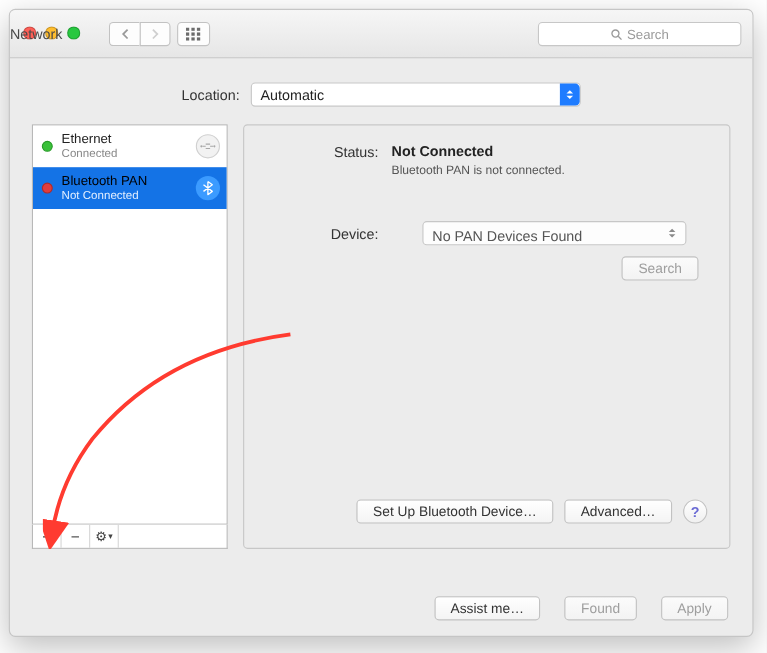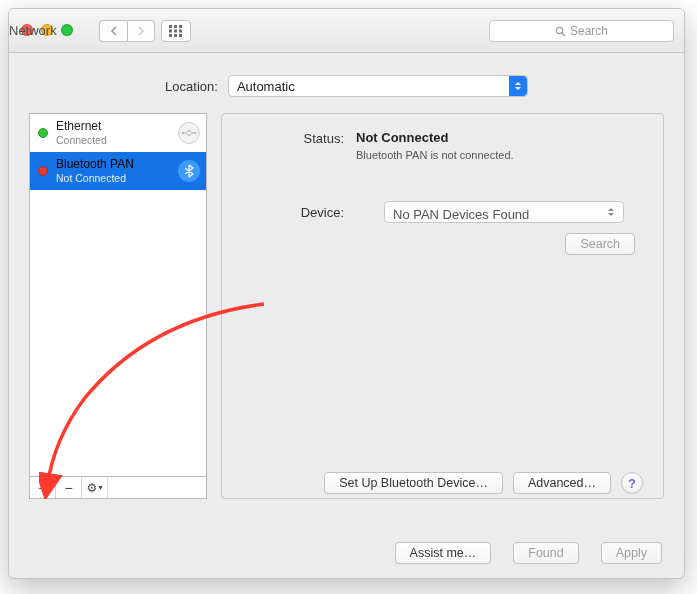--- a/index.html
+++ b/index.html
@@ -123,21 +123,21 @@
 
   .btn {
     height: 22px; background: linear-gradient(#ffffff, #f4f4f4);
     border: 1px solid #c2c2c2; border-radius: 4px;
     font-size: 12.5px; color: #333; padding: 0 14px;
     display: inline-flex; align-items: center; justify-content: center;
   }
   .btn.disabled { color: #9e9e9e; background: linear-gradient(#fbfbfb,#f3f3f3); }
   .connect-row { display:flex; justify-content:flex-end; margin-top:10px; padding-right: 4px;}
   .right-bottom-row {
-    position: absolute; bottom: 4px; left: 20px; right: 20px;
+    position: absolute; bottom: 22px; left: 20px; right: 20px;
     display: flex; justify-content: flex-end; align-items: center; gap: 10px;
   }
   .help-btn { width: 22px; height: 22px; border-radius: 50%; border: 1px solid #c2c2c2;
     background: linear-gradient(#ffffff,#f0f0f0); color: #6a6ad4; font-size: 13px; font-weight: 700;
     display:flex; align-items:center; justify-content:center; flex-shrink:0; }
 
   .footer-row {
     position: absolute; bottom: 14px; right: 22px; display: flex; gap: 22px;
   }
 

